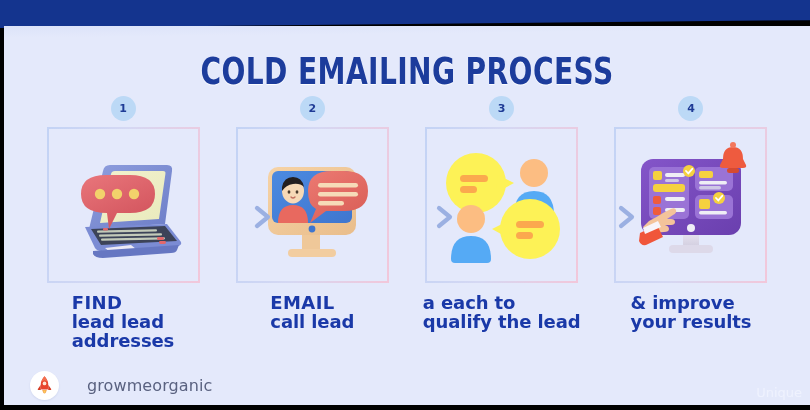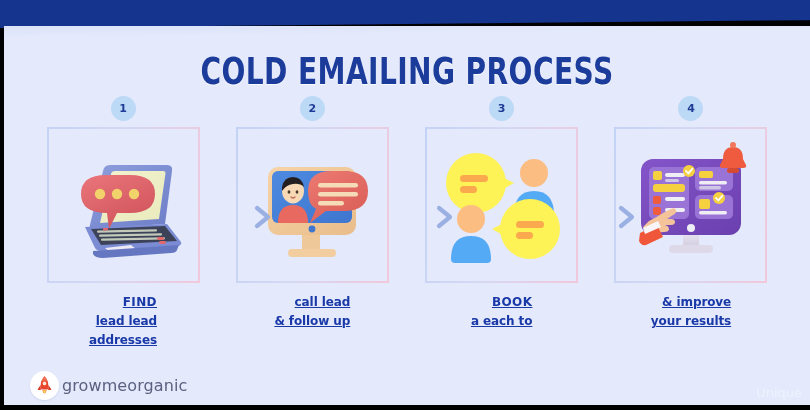--- a/index.html
+++ b/index.html
@@ -118,28 +118,27 @@
     justify-content: center;
   }
   .art {
     width: 128px;
     height: 128px;
     position: relative;
   }
 
   .caption {
     margin-top: 10px;
-    text-align: right;
+    text-align: left;
     color: #1a39a8;
     font-family: "DejaVu Sans", sans-serif;
     font-weight: 700;
-    font-size: 12px;
+    font-size: 18px;
     line-height: 19px;
     letter-spacing: -0.1px;
-    text-decoration: underline;
   }
   .caption .kw {
     display: block;
     letter-spacing: 0.4px;
   }
 
   
   .arrow {
     position: absolute;
     top: 108px;
@@ -155,21 +154,21 @@
   .arrow-2 { left: 390px; }
   .arrow-3 { left: 572px; }
 
   
   .footer {
     position: absolute;
     left: 26px;
     bottom: 12px;
     display: flex;
     align-items: center;
-    gap: 3px;
+    gap: 28px;
   }
   .logo-circle {
     width: 29px;
     height: 29px;
     border-radius: 50%;
     background: #ffffff;
     display: flex;
     align-items: center;
     justify-content: center;
     box-shadow: 0 1px 2px rgba(40,60,130,0.10);
@@ -310,22 +309,22 @@
               <path d="M60 50 Q60 30 84 30 L96 30 Q120 30 120 50 Q120 70 96 70 L78 70 L62 82 L68 68 Q60 64 60 50 Z" fill="url(#bub2)"></path>
               <g fill="#f6dbb8">
                 <rect x="70" y="42" width="40" height="4.6" rx="2.3"></rect>
                 <rect x="70" y="51" width="40" height="4.6" rx="2.3"></rect>
                 <rect x="70" y="60" width="26" height="4.6" rx="2.3"></rect>
               </g>
             </svg>
           </div>
         </div>
         <div class="caption">
+          <span class="kw">EMAIL</span>
           <span>call lead</span><br>
-          <span>&amp; follow up</span>
         </div>
       </div>
 
       <div class="step">
         <div class="badge">3</div>
         <div class="card">
           <div class="art">
             <svg viewBox="0 0 128 128" width="128" height="128">
 
               <path d="M8 42 m0 0 a30 30 0 1 1 60 0 a30 30 0 1 1 -60 0" fill="#fdf256"></path>
@@ -344,22 +343,22 @@
               <path d="M62 88 m0 0 a30 30 0 1 1 60 0 a30 30 0 1 1 -60 0" fill="#fdf256"></path>
               <path d="M70 80 L54 88 L72 98 Z" fill="#fdf256"></path>
               <g fill="#fba94e">
                 <rect x="78" y="80" width="28" height="7" rx="3.5"></rect>
                 <rect x="78" y="91" width="17" height="7" rx="3.5"></rect>
               </g>
             </svg>
           </div>
         </div>
         <div class="caption">
-          <span class="kw">BOOK</span>
           <span>a each to</span><br>
+          <span>qualify the lead</span>
         </div>
       </div>
 
       <div class="step">
         <div class="badge">4</div>
         <div class="card">
           <div class="art">
             <svg viewBox="0 0 128 128" width="128" height="128">
               <defs>
                 <linearGradient id="purp" x1="0" y1="0" x2="1" y2="1">

